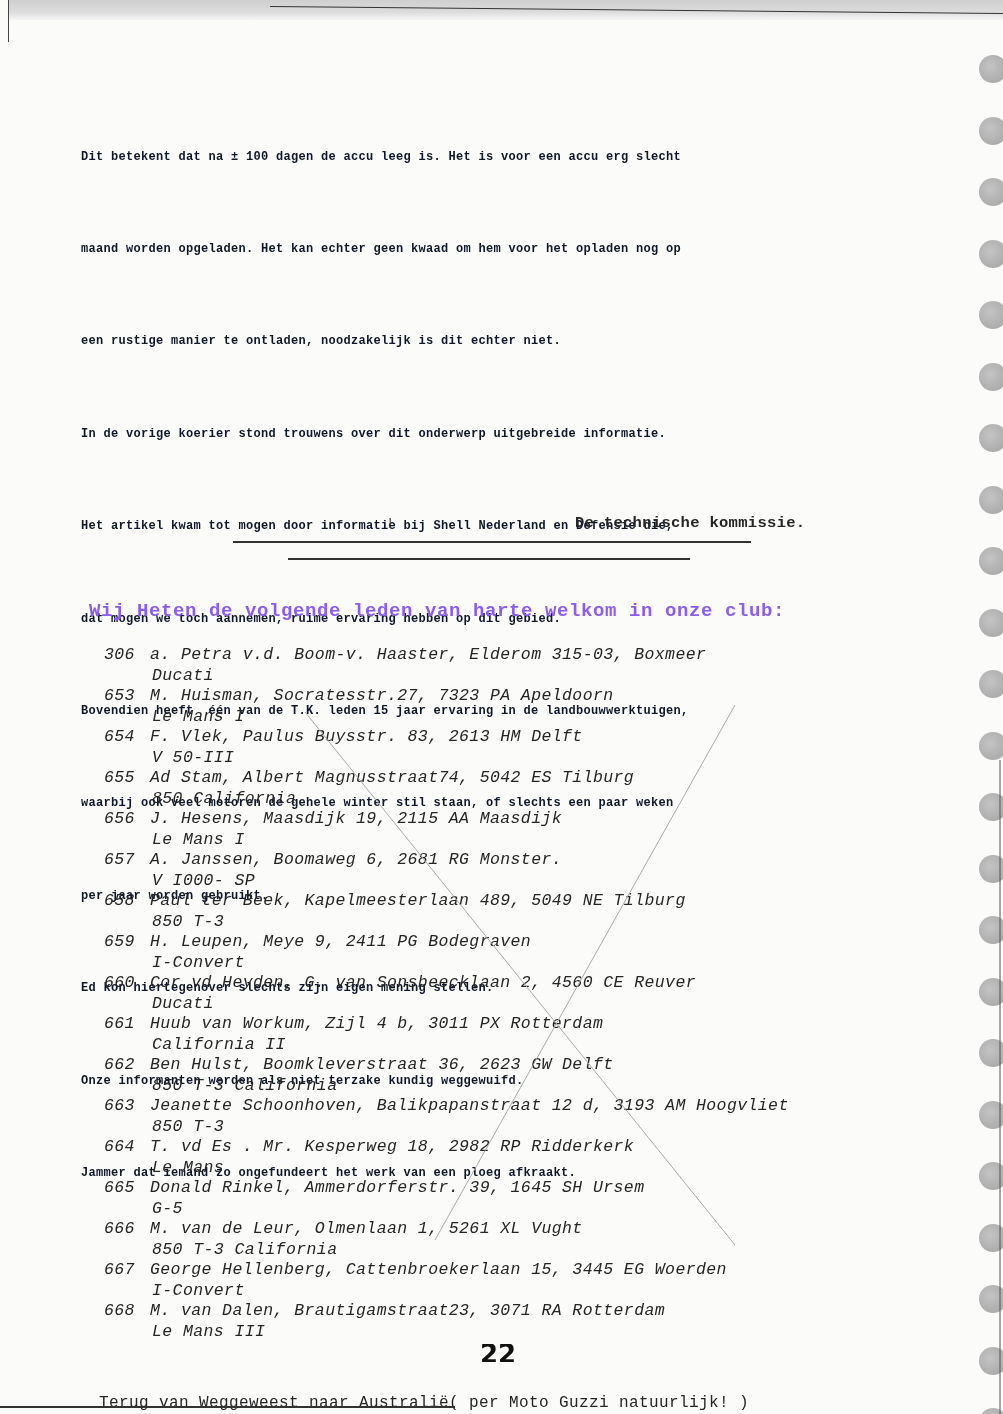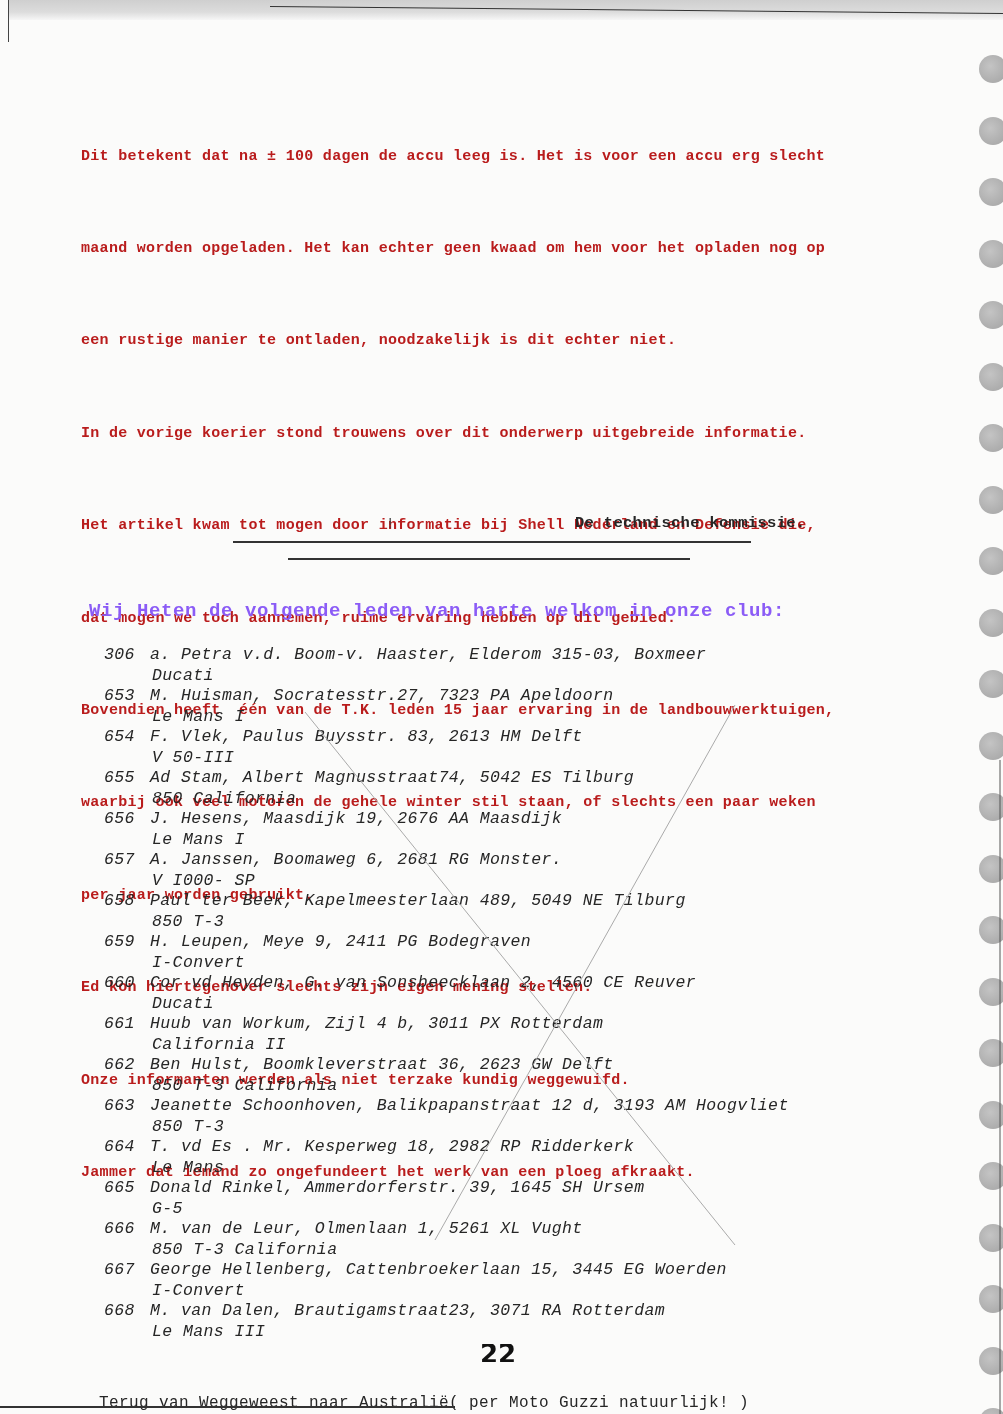--- a/index.html
+++ b/index.html
@@ -18,22 +18,22 @@
     border-top: 1.5px solid #333; transform: rotate(0.55deg); transform-origin: left;
   }
   .left-edge { position: absolute; left: 8px; top: 0; width: 1px; height: 42px; background: #444; }
   .holes { position: absolute; right: 0; top: 0; width: 36px; height: 1414px; }
   .hole {
     position: absolute; right: -4px; width: 28px; height: 28px; border-radius: 50%;
     background: radial-gradient(circle at 40% 40%, #c4c4c4, #a2a2a2);
   }
   .para {
     position: absolute; left: 81px; width: 900px;
-    font-size: 15px; font-weight: bold; letter-spacing: 0.3px; line-height: 30.8px;
-    color: #b91c1c; white-space: pre;
+    font-size: 12px; font-weight: bold; letter-spacing: 0.3px; line-height: 30.8px;
+    color: #0f172a; white-space: pre;
   }
   .para .line { display: block; height: 30.8px; }
   .sig-tick { position: absolute; left: 386px; top: 516px; font-size: 14px; color: #444; }
   .sig {
     position: absolute; left: 575px; top: 514px;
     font-size: 15.5px; font-weight: bold; letter-spacing: 0.3px; color: #262626;
   }
   .rule1 { position: absolute; left: 233px; top: 541px; width: 518px; border-top: 2px solid #333; }
   .rule2 { position: absolute; left: 288px; top: 558px; width: 402px; border-top: 2px solid #333; }
   .welcome {
@@ -126,21 +126,21 @@
     </div>
     <div class="member">
       <span class="l1"><span class="num">654</span><span>F. Vlek, Paulus Buysstr. 83, 2613 HM Delft</span></span>
       <span class="l2">V 50-III</span>
     </div>
     <div class="member">
       <span class="l1"><span class="num">655</span><span>Ad Stam, Albert Magnusstraat74, 5042 ES Tilburg</span></span>
       <span class="l2">850 California</span>
     </div>
     <div class="member">
-      <span class="l1"><span class="num">656</span><span>J. Hesens, Maasdijk 19, 2676 AA Maasdijk</span></span>
+      <span class="l1"><span class="num">656</span><span>J. Hesens, Maasdijk 19, 2115 AA Maasdijk</span></span>
       <span class="l2">Le Mans I</span>
     </div>
     <div class="member">
       <span class="l1"><span class="num">657</span><span>A. Janssen, Boomaweg 6, 2681 RG Monster.</span></span>
       <span class="l2">V I000- SP</span>
     </div>
     <div class="member">
       <span class="l1"><span class="num">658</span><span>Paul ter Beek, Kapelmeesterlaan 489, 5049 NE Tilburg</span></span>
       <span class="l2">850 T-3</span>
     </div>

